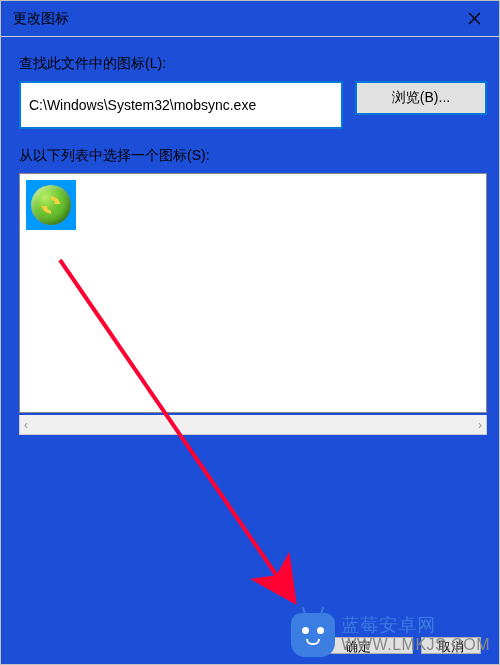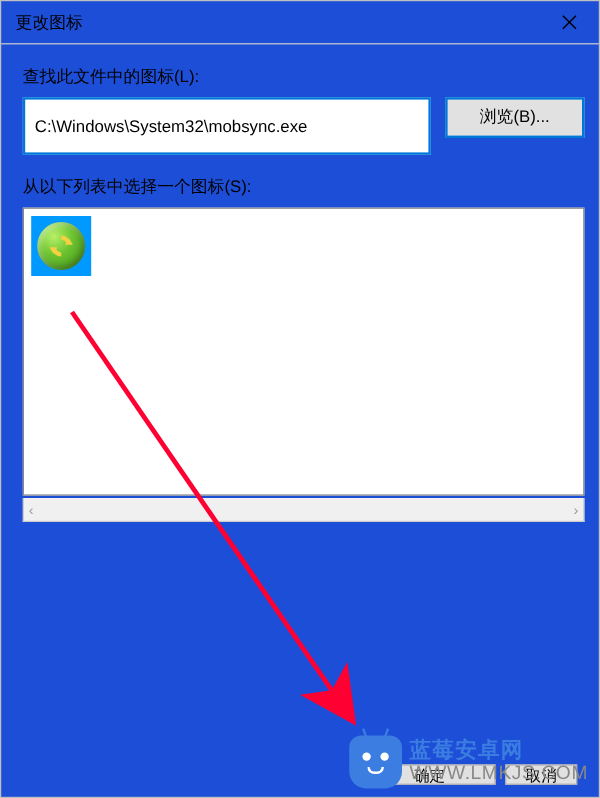--- a/index.html
+++ b/index.html
@@ -62,21 +62,21 @@
       flex: 1;
       border: 2px solid #0078d7;
       padding: 6px 8px;
       font-size: 14px;
       font-family: inherit;
       height: 48px;
       outline: none;
       background: #fff;
     }
     .browse-btn {
-      width: 116px;
+      width: 132px;
       height: 34px;
       border: 2px solid #0078d7;
       background: #e1e1e1;
       font-size: 14px;
       font-family: inherit;
       cursor: pointer;
       display: flex;
       align-items: center;
       justify-content: center;
     }
@@ -194,21 +194,21 @@
     }
     .wm-antenna.l { left: 12px; transform: rotate(-20deg); }
     .wm-antenna.r { right: 12px; transform: rotate(20deg); }
     .wm-text {
       display: flex;
       flex-direction: column;
       line-height: 1.1;
     }
     .wm-title {
       font-size: 18px;
-      font-weight: bold;
+      font-weight: normal;
       color: #3b7de0;
       letter-spacing: 1px;
     }
     .wm-url {
       font-size: 16px;
       color: #888;
       letter-spacing: 0.5px;
     }
   </style>
 </head>

